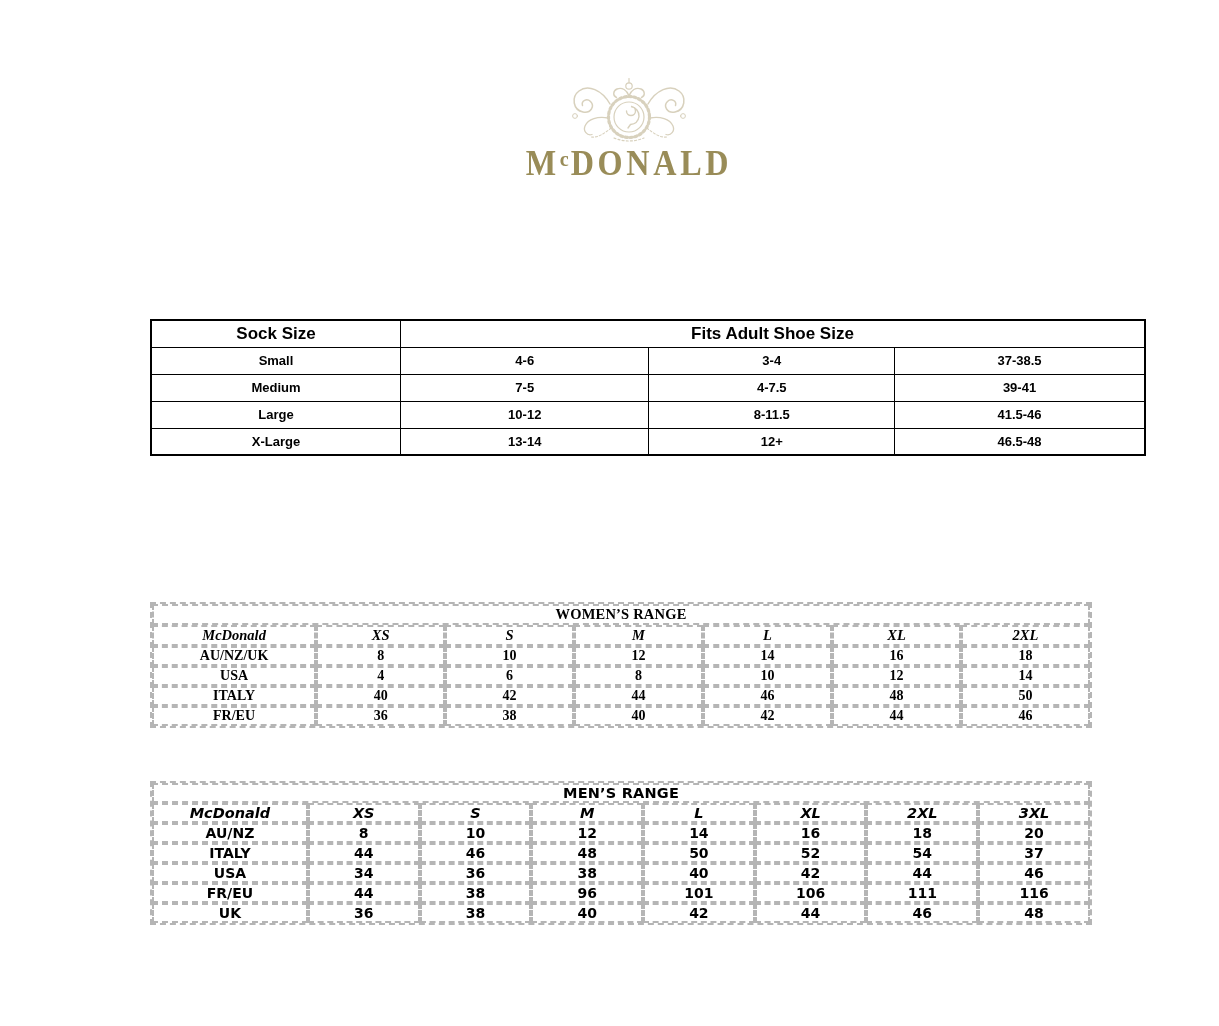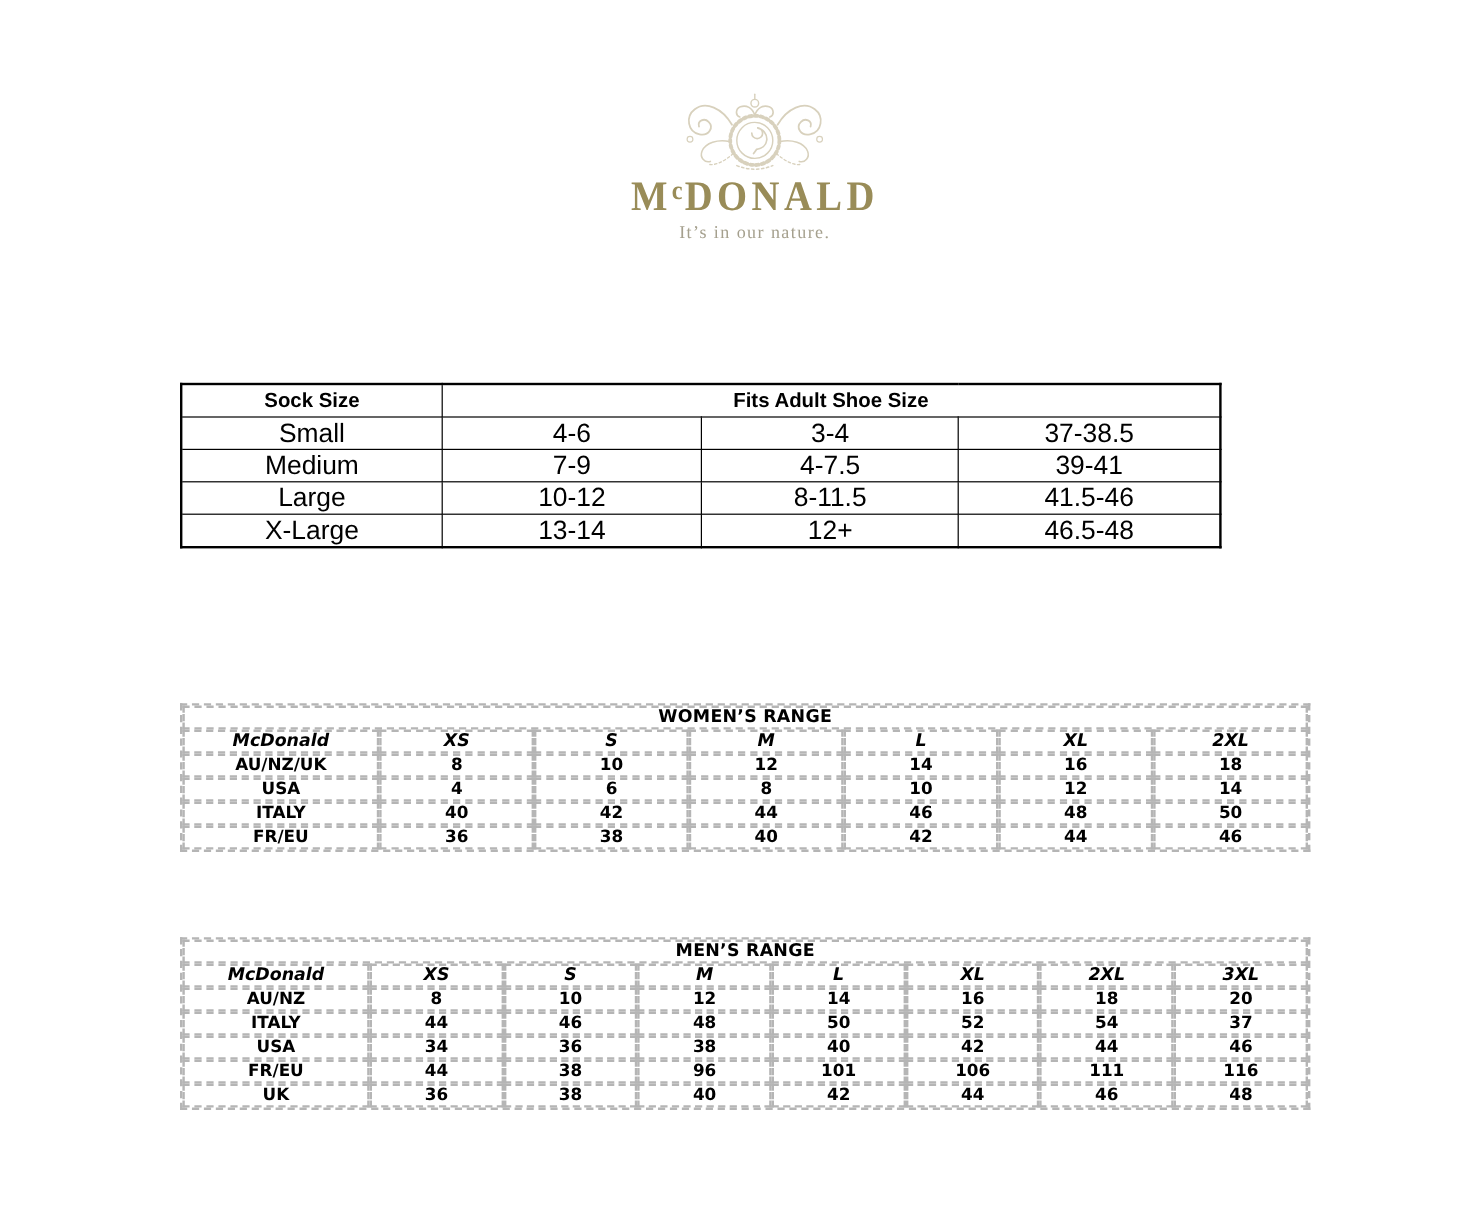--- a/index.html
+++ b/index.html
@@ -26,38 +26,38 @@
   .tagline {
     margin-top:5px; font-family:"Liberation Serif", serif;
     font-size:15px; letter-spacing:1.2px; color:#a5a08e;
   }
 
   
   table { border-spacing:0; table-layout:fixed; }
   td { text-align:center; vertical-align:middle; overflow:hidden; }
 
   .sock-table {
-    position:absolute; left:150px; top:281px; width:868px;
+    position:absolute; left:150px; top:281px; width:996px;
     border-collapse:collapse; border:2px solid #000;
     color:#000;
   }
   .sock-table td { border:1.5px solid #000; height:27px; font-size:17px; }
   .sock-table .hdr td { font-weight:700; font-size:17px; }
-  .sock-table .data td { font-weight:400; font-size:22px; }
+  .sock-table .data td { font-weight:700; font-size:13px; }
 
   
   .range-table {
     position:absolute; left:150px; width:942px;
     border-collapse:separate; border:2px dashed #b5b5b5;
     color:#000; font-family:"DejaVu Sans", sans-serif; font-weight:700;
   }
   .range-table td { border:2px dashed #b5b5b5; height:19px; font-size:14px; }
   .range-table .title-row td { font-size:14.5px; letter-spacing:0.2px; }
   .range-table .hdr td { font-style:italic; font-size:14.5px; }
-  .womens { top:548px; }
+  .womens { top:564px;font-family:Liberation Serif, serif; }
   .mens   { top:743px; }
 </style>
 </head>
 <body>
 
 <div class="page">
 
   <div class="logo">
     <svg class="crest" width="130" height="72" viewBox="0 0 130 72" aria-hidden="true">
       <g fill="none" stroke="#d8d1bd" stroke-linecap="round">
@@ -71,21 +71,20 @@
           <path d="M46 32 C38 18 24 12 15 19 C7 25 9 38 19 40 C27 41.5 31 34 26.5 29.5 C23 26 17 28.5 18.5 33.5" stroke-width="1.5"></path>
           <path d="M44 46 C34 44 24 47 21 54 C19 59 23 64 28 62.5" stroke-width="1.3"></path>
           <path d="M47 56 C40 62 33 66 27 65" stroke-width="1.1" stroke-dasharray="2 2"></path>
           <circle cx="11" cy="44" r="2.4" stroke-width="1"></circle>
         </g>
         <use href="#fl" transform="translate(130,0) scale(-1,1)"></use>
         <path d="M50 66 q15 6 30 0" stroke-width="1.2" stroke-dasharray="2 2.2"></path>
       </g>
     </svg>
     <div class="wordmark"><span>M</span><span class="sup-c">c</span><span>DONALD</span></div>
-    <div class="tagline">It’s in our nature.</div>
   </div>
 
   <table class="sock-table">
     <colgroup>
         <col style="width:25.1%">
         <col style="width:25.0%">
         <col style="width:24.7%">
         <col style="width:25.2%">
       </colgroup>
     <tbody>
@@ -94,21 +93,21 @@
       <td colspan="3">Fits Adult Shoe Size</td>
     </tr>
     <tr class="data">
       <td>Small</td>
       <td>4-6</td>
       <td>3-4</td>
       <td>37-38.5</td>
     </tr>
     <tr class="data">
       <td>Medium</td>
-      <td>7-9</td>
+      <td>7-5</td>
       <td>4-7.5</td>
       <td>39-41</td>
     </tr>
     <tr class="data">
       <td>Large</td>
       <td>10-12</td>
       <td>8-11.5</td>
       <td>41.5-46</td>
     </tr>
     <tr class="data">

